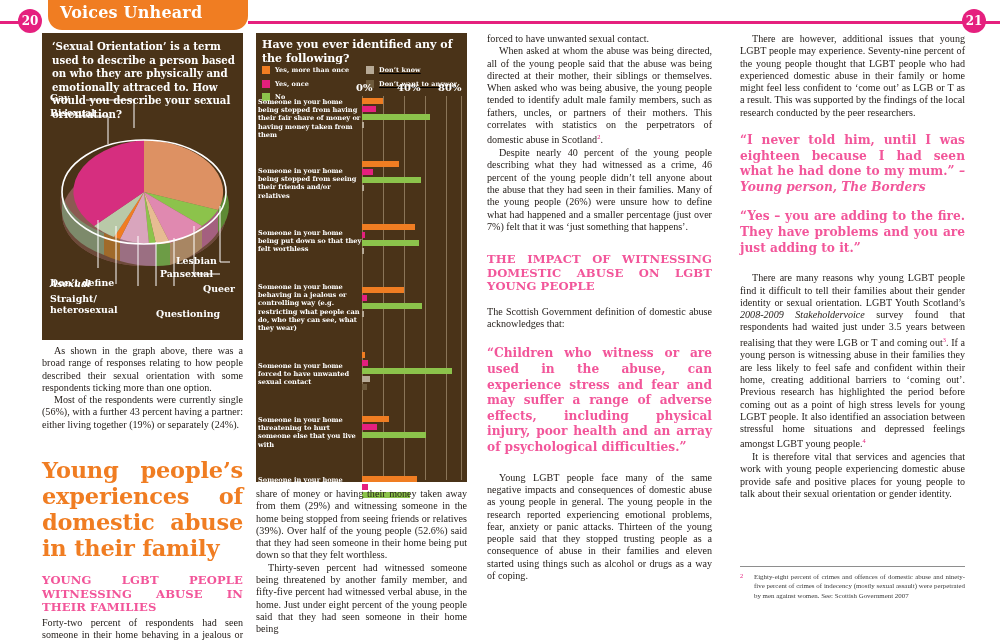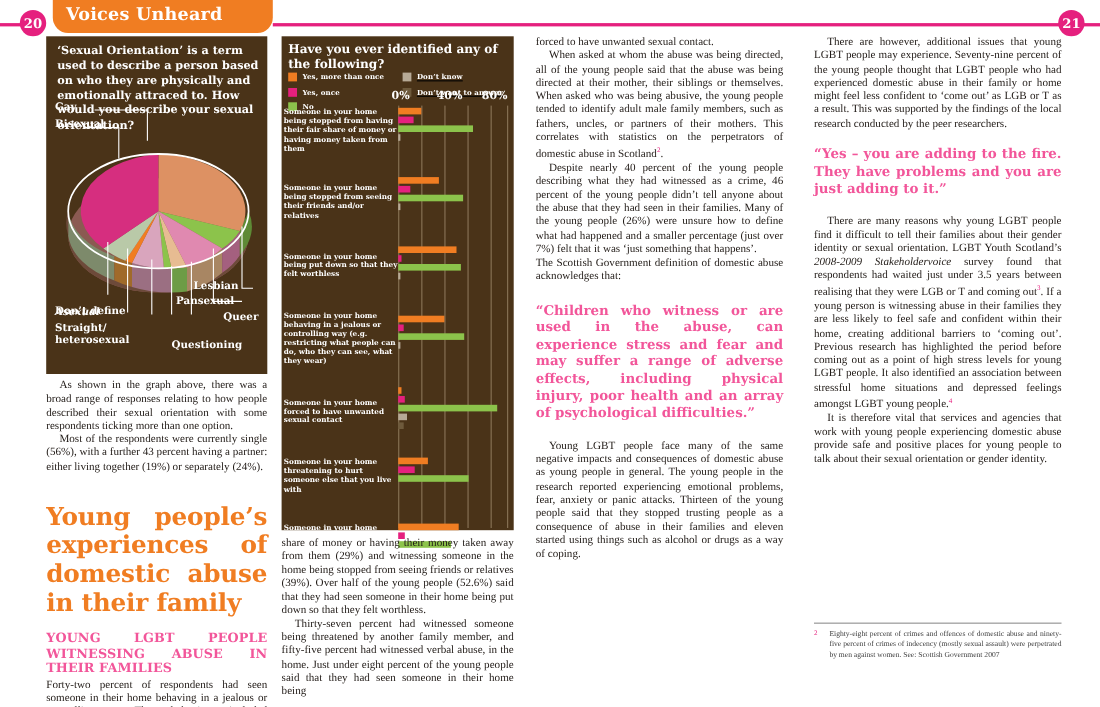--- a/index.html
+++ b/index.html
@@ -297,27 +297,32 @@
 
   <div class="col c-b">
     <p class="noind">share of money or having their money taken away from them (29%) and witnessing someone in the home being stopped from seeing friends or relatives (39%). Over half of the young people (52.6%) said that they had seen someone in their home being put down so that they felt worthless.</p>
     <p>Thirty-seven percent had witnessed someone being threatened by another family member, and fifty-five percent had witnessed verbal abuse, in the home. Just under eight percent of the young people said that they had seen someone in their home being</p>
   </div>
 
   <div class="col c-c">
     <p class="noind">forced to have unwanted sexual contact.</p>
     <p><span>When asked at whom the abuse was being directed, all of the young people said that the abuse was being directed at their mother, their siblings or themselves. When asked who was being abusive, the young people tended to identify adult male family members, such as fathers, uncles, or partners of their mothers. This correlates with statistics on the perpetrators of domestic abuse in Scotland</span><sup class="note">2</sup><span>.</span></p>
     <p>Despite nearly 40 percent of the young people describing what they had witnessed as a crime, 46 percent of the young people didn’t tell anyone about the abuse that they had seen in their families. Many of the young people (26%) were unsure how to define what had happened and a smaller percentage (just over 7%) felt that it was ‘just something that happens’.</p>
-    <p class="noind" style="margin-top:1px;">The Scottish Government definition of domestic abuse acknowledges that:</p>
+    <h3 class="sub" style="margin-top:20px;">THE IMPACT OF WITNESSING DOMESTIC ABUSE ON LGBT YOUNG PEOPLE</h3>
+    <p class="noind" style="margin-top:12px;">The Scottish Government definition of domestic abuse acknowledges that:</p>
     <div class="pullq" style="margin-top:16px;">“Children who witness or are used in the abuse, can experience stress and fear and may suffer a range of adverse effects, including physical injury, poor health and an array of psychological difficulties.”</div>
     <p style="margin-top:16px;">Young LGBT people face many of the same negative impacts and consequences of domestic abuse as young people in general. The young people in the research reported experiencing emotional problems, fear, anxiety or panic attacks. Thirteen of the young people said that they stopped trusting people as a consequence of abuse in their families and eleven started using things such as alcohol or drugs as a way of coping.</p>
   </div>
 
   <div class="col c-d">
     <p>There are however, additional issues that young LGBT people may experience. Seventy-nine percent of the young people thought that LGBT people who had experienced domestic abuse in their family or home might feel less confident to ‘come out’ as LGB or T as a result. This was supported by the findings of the local research conducted by the peer researchers.</p>
+    <div class="pullq" style="margin-top:14px;">
+      <span>“I never told him, until I was eighteen because I had seen what he had done to my mum.”</span>
+      <span class="ital">– Young person, The Borders</span>
+    </div>
     <div class="pullq" style="margin-top:14px;">“Yes – you are adding to the fire. They have problems and you are just adding to it.”</div>
     <p style="margin-top:16px;"><span>There are many reasons why young LGBT people find it difficult to tell their families about their gender identity or sexual orientation. LGBT Youth Scotland’s </span><i>2008-2009 Stakeholdervoice</i><span> survey found that respondents had waited just under 3.5 years between realising that they were LGB or T and coming out</span><sup class="note">3</sup><span>. If a young person is witnessing abuse in their families they are less likely to feel safe and confident within their home, creating additional barriers to ‘coming out’. Previous research has highlighted the period before coming out as a point of high stress levels for young LGBT people. It also identified an association between stressful home situations and depressed feelings amongst LGBT young people.</span><sup class="note">4</sup></p>
     <p>It is therefore vital that services and agencies that work with young people experiencing domestic abuse provide safe and positive places for young people to talk about their sexual orientation or gender identity.</p>
   </div>
 
   <div class="fn-rule"></div>
   <div class="fn-num">2</div>
   <div class="footnote fn-body">Eighty-eight percent of crimes and offences of domestic abuse and ninety-five percent of crimes of indecency (mostly sexual assault) were perpetrated by men against women. See: Scottish Government 2007</div>
 
 </div>

